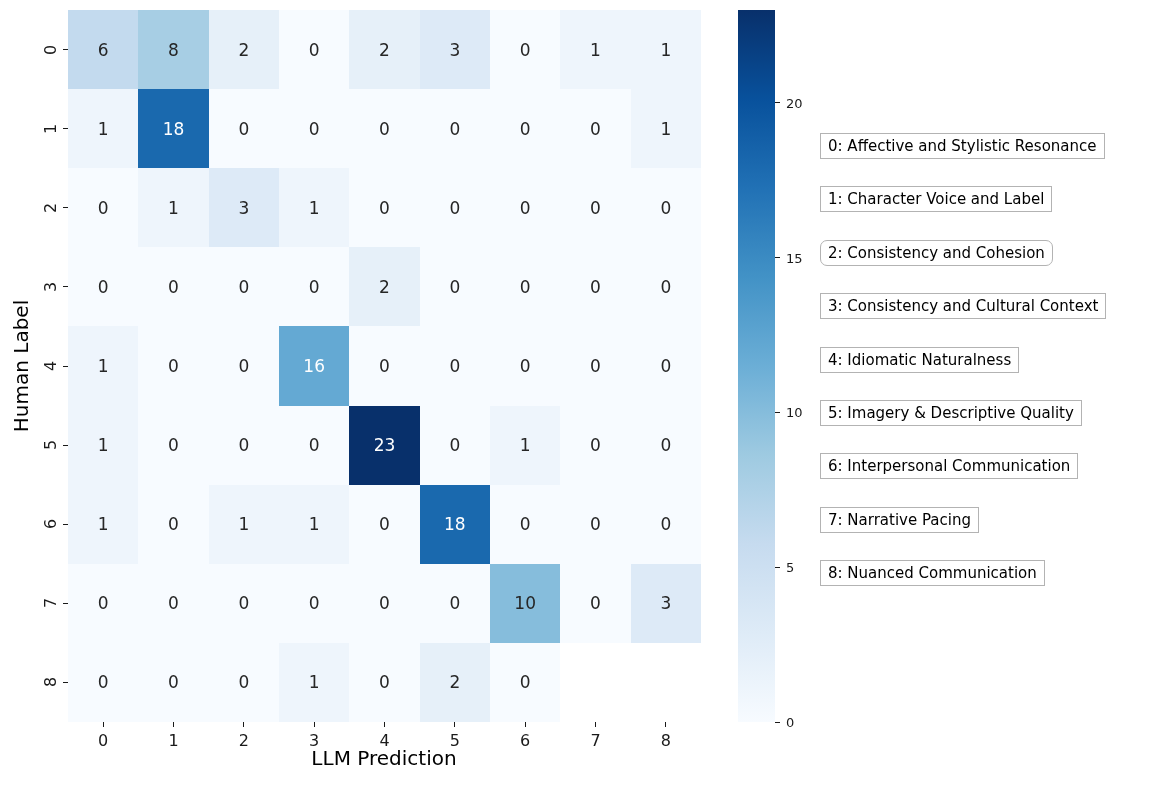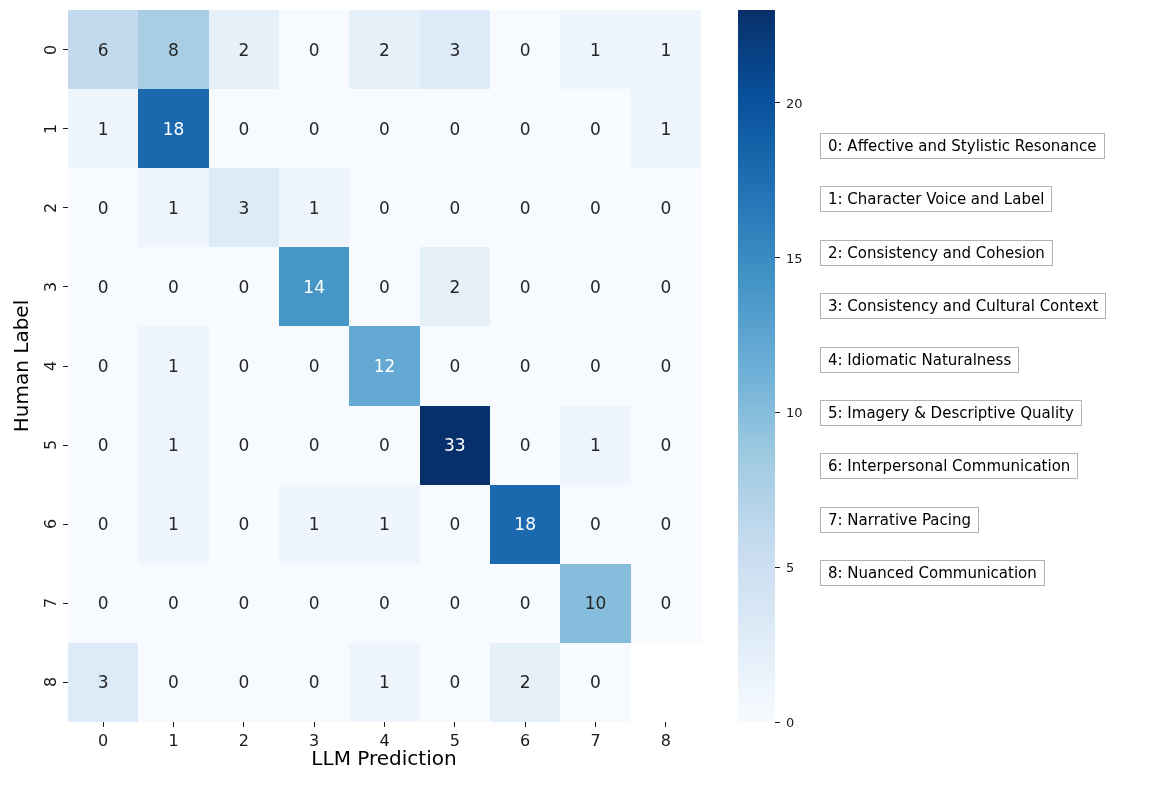--- a/index.html
+++ b/index.html
@@ -54,41 +54,40 @@
       <div class="cell" style="background: rgb(221, 234, 247); color: rgb(38, 38, 38);">3</div>
       <div class="cell" style="background: rgb(238, 245, 252); color: rgb(38, 38, 38);">1</div>
       <div class="cell" style="background: rgb(247, 251, 255); color: rgb(38, 38, 38);">0</div>
       <div class="cell" style="background: rgb(247, 251, 255); color: rgb(38, 38, 38);">0</div>
       <div class="cell" style="background: rgb(247, 251, 255); color: rgb(38, 38, 38);">0</div>
       <div class="cell" style="background: rgb(247, 251, 255); color: rgb(38, 38, 38);">0</div>
       <div class="cell" style="background: rgb(247, 251, 255); color: rgb(38, 38, 38);">0</div>
       <div class="cell" style="background: rgb(247, 251, 255); color: rgb(38, 38, 38);">0</div>
       <div class="cell" style="background: rgb(247, 251, 255); color: rgb(38, 38, 38);">0</div>
       <div class="cell" style="background: rgb(247, 251, 255); color: rgb(38, 38, 38);">0</div>
-      <div class="cell" style="background: rgb(71, 150, 200); color: rgb(255, 255, 255);">14</div>
       <div class="cell" style="background: rgb(247, 251, 255); color: rgb(38, 38, 38);">0</div>
       <div class="cell" style="background: rgb(230, 240, 249); color: rgb(38, 38, 38);">2</div>
       <div class="cell" style="background: rgb(247, 251, 255); color: rgb(38, 38, 38);">0</div>
       <div class="cell" style="background: rgb(247, 251, 255); color: rgb(38, 38, 38);">0</div>
       <div class="cell" style="background: rgb(247, 251, 255); color: rgb(38, 38, 38);">0</div>
       <div class="cell" style="background: rgb(247, 251, 255); color: rgb(38, 38, 38);">0</div>
       <div class="cell" style="background: rgb(238, 245, 252); color: rgb(38, 38, 38);">1</div>
       <div class="cell" style="background: rgb(247, 251, 255); color: rgb(38, 38, 38);">0</div>
       <div class="cell" style="background: rgb(247, 251, 255); color: rgb(38, 38, 38);">0</div>
-      <div class="cell" style="background: rgb(100, 169, 211); color: rgb(255, 255, 255);">12</div>
+      <div class="cell" style="background: rgb(100, 169, 211); color: rgb(255, 255, 255);">16</div>
       <div class="cell" style="background: rgb(247, 251, 255); color: rgb(38, 38, 38);">0</div>
       <div class="cell" style="background: rgb(247, 251, 255); color: rgb(38, 38, 38);">0</div>
       <div class="cell" style="background: rgb(247, 251, 255); color: rgb(38, 38, 38);">0</div>
       <div class="cell" style="background: rgb(247, 251, 255); color: rgb(38, 38, 38);">0</div>
       <div class="cell" style="background: rgb(247, 251, 255); color: rgb(38, 38, 38);">0</div>
       <div class="cell" style="background: rgb(238, 245, 252); color: rgb(38, 38, 38);">1</div>
       <div class="cell" style="background: rgb(247, 251, 255); color: rgb(38, 38, 38);">0</div>
       <div class="cell" style="background: rgb(247, 251, 255); color: rgb(38, 38, 38);">0</div>
       <div class="cell" style="background: rgb(247, 251, 255); color: rgb(38, 38, 38);">0</div>
-      <div class="cell" style="background: rgb(8, 48, 107); color: rgb(255, 255, 255);">33</div>
+      <div class="cell" style="background: rgb(8, 48, 107); color: rgb(255, 255, 255);">23</div>
       <div class="cell" style="background: rgb(247, 251, 255); color: rgb(38, 38, 38);">0</div>
       <div class="cell" style="background: rgb(238, 245, 252); color: rgb(38, 38, 38);">1</div>
       <div class="cell" style="background: rgb(247, 251, 255); color: rgb(38, 38, 38);">0</div>
       <div class="cell" style="background: rgb(247, 251, 255); color: rgb(38, 38, 38);">0</div>
       <div class="cell" style="background: rgb(238, 245, 252); color: rgb(38, 38, 38);">1</div>
       <div class="cell" style="background: rgb(247, 251, 255); color: rgb(38, 38, 38);">0</div>
       <div class="cell" style="background: rgb(238, 245, 252); color: rgb(38, 38, 38);">1</div>
       <div class="cell" style="background: rgb(238, 245, 252); color: rgb(38, 38, 38);">1</div>
       <div class="cell" style="background: rgb(247, 251, 255); color: rgb(38, 38, 38);">0</div>
       <div class="cell" style="background: rgb(26, 105, 174); color: rgb(255, 255, 255);">18</div>
@@ -162,21 +161,21 @@
       <div class="tickmark" style="left: 775px; top: 411.935px; width: 5px; height: 1px;"></div>
       <div class="cbtick-label" style="left: 786px; top: 412.435px;">10</div>
       <div class="tickmark" style="left: 775px; top: 257.152px; width: 5px; height: 1px;"></div>
       <div class="cbtick-label" style="left: 786px; top: 257.652px;">15</div>
       <div class="tickmark" style="left: 775px; top: 102.37px; width: 5px; height: 1px;"></div>
       <div class="cbtick-label" style="left: 786px; top: 102.87px;">20</div>
     </div>
   <div id="legend">
       <div class="legend-box" style="top: 133px;">0: Affective and Stylistic Resonance</div>
       <div class="legend-box" style="top: 186.4px;">1: Character Voice and Label</div>
-      <div class="legend-box" style="top: 239.8px;">2: Consistency and Cohesion</div>
+      <div class="legend-box" style="top: 239.8px; border-radius: 7px;">2: Consistency and Cohesion</div>
       <div class="legend-box" style="top: 293.2px;">3: Consistency and Cultural Context</div>
       <div class="legend-box" style="top: 346.6px;">4: Idiomatic Naturalness</div>
       <div class="legend-box" style="top: 400px;">5: Imagery &amp; Descriptive Quality</div>
       <div class="legend-box" style="top: 453.4px;">6: Interpersonal Communication</div>
       <div class="legend-box" style="top: 506.8px;">7: Narrative Pacing</div>
       <div class="legend-box" style="top: 560.2px;">8: Nuanced Communication</div>
     </div>
 </div>
 
 </body></html>

